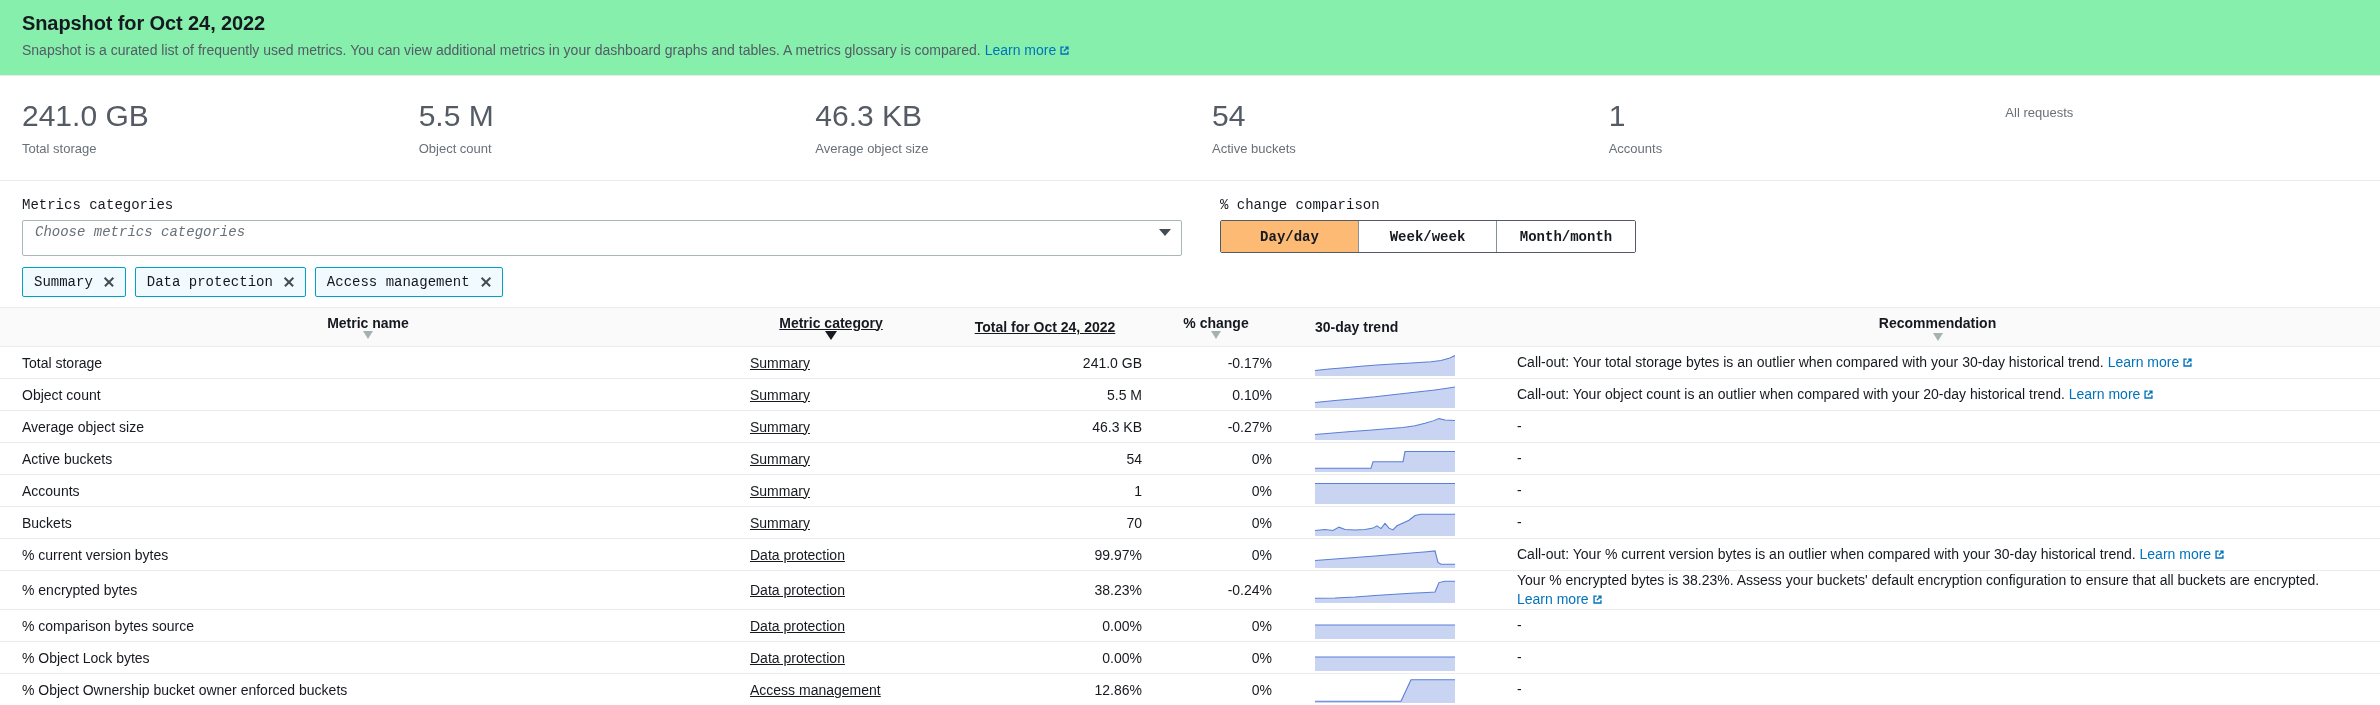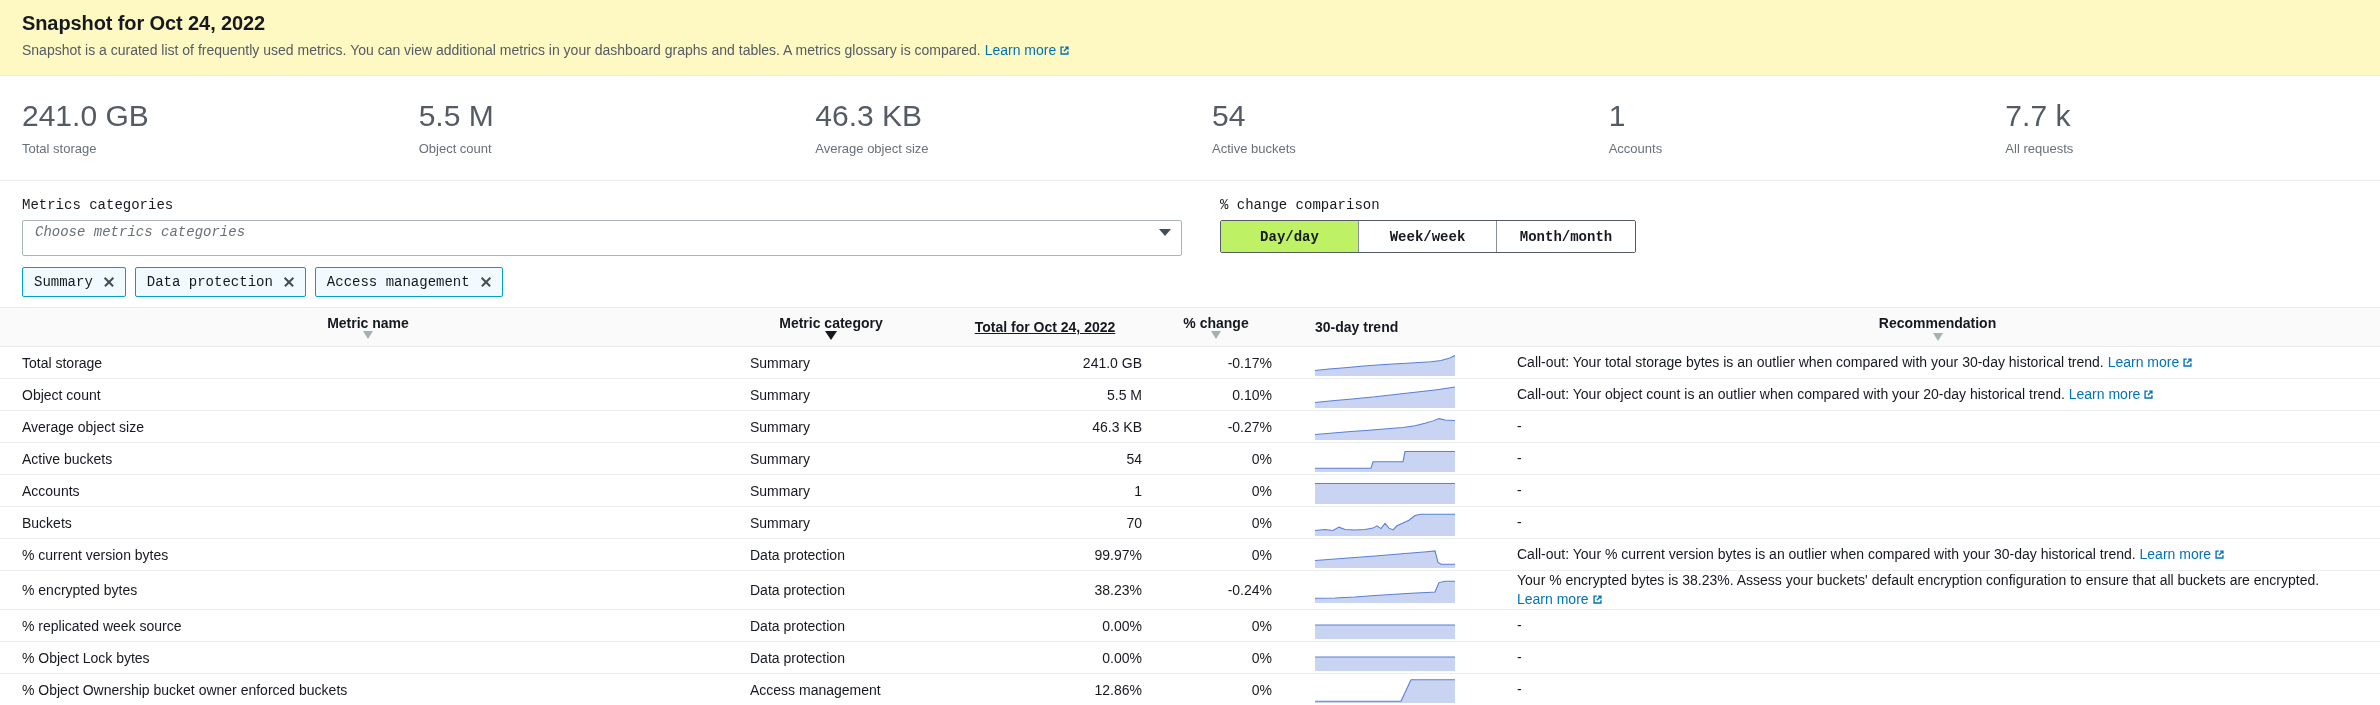--- a/index.html
+++ b/index.html
@@ -6,21 +6,21 @@
   html, body {
     width: 2380px; height: 705px;
     background: #ffffff;
     font-family: "Liberation Sans", sans-serif;
     color: #16191f;
     overflow: hidden;
   }
 
   
   .page-header {
-    background: #fef9c3;
+    background: #86efac;
     border-bottom: 1px solid #e9ebed;
     padding: 12px 22px 16px 22px;
   }
   .page-title {
     font-size: 20px;
     font-weight: bold;
     color: #16191f;
     letter-spacing: -0.1px;
   }
   .page-desc {
@@ -152,21 +152,21 @@
     min-width: 138px;
     padding: 0 14px;
     font-size: 14px;
     font-weight: bold;
     color: #16191f;
     background: #fff;
     border-right: 1px solid #879196;
     cursor: pointer;
   }
   .seg:last-child { border-right: none; }
-  .seg.active { background: #bef264; }
+  .seg.active { background: #fdba74; }
 
   
   .table { width: 100%; }
   .thead {
     display: flex;
     align-items: center;
     height: 40px;
     background: #fafafa;
     border-top: 1px solid #e9ebed;
     border-bottom: 1px solid #e9ebed;
@@ -176,21 +176,21 @@
   }
   .trow {
     display: flex;
     align-items: center;
     min-height: 32px;
     border-bottom: 1px solid #eaeded;
     font-size: 14px;
     color: #16191f;
   }
   .c-name  { width: 730px; padding-left: 22px; }
-  .c-cat   { width: 200px; padding-left: 20px; }
+  .c-cat   { width: 200px; padding-left: 20px; text-decoration: underline; }
   .c-total { width: 230px; padding-right: 18px; text-align: right; }
   .c-chg   { width: 130px; padding-right: 18px; text-align: right; }
   .c-trend { width: 205px; padding-left: 25px; }
   .c-rec   { flex: 1; padding-left: 22px; padding-right: 22px; line-height: 19px; }
 
   .thead .c-name, .thead .c-cat, .thead .c-chg, .thead .c-rec {
     display: flex; align-items: center; flex-direction: column;
   }
   .thead .c-name { justify-content: space-between; padding-right: 16px; }
   .thead .c-cat  { justify-content: space-between; padding-right: 18px; }
@@ -246,21 +246,20 @@
   </div>
   <div class="stat-cell">
     <div class="stat-value">54</div>
     <div class="stat-label">Active buckets</div>
   </div>
   <div class="stat-cell">
     <div class="stat-value">1</div>
     <div class="stat-label">Accounts</div>
   </div>
   <div class="stat-cell">
-    <div class="stat-value">7.7 k</div>
     <div class="stat-label">All requests</div>
   </div>
 </div>
 
 <div class="filters">
   <div class="filter-left">
     <div class="filter-label">Metrics categories</div>
     <div class="select-box">
       <span class="select-placeholder">Choose metrics categories</span>
       <span class="caret"></span>
@@ -427,21 +426,21 @@
             <polygon points="0,23 20,22.6 40,21.6 60,20 80,18.6 96,17.4 112,16.6 120,16.2 124,6 130,4.5 140,4.5 140,28 0,28" fill="#c8d4f2"></polygon>
             <polyline points="0,23 20,22.6 40,21.6 60,20 80,18.6 96,17.4 112,16.6 120,16.2 124,6 130,4.5 140,4.5" fill="none" stroke="#5a7fd6" stroke-width="1.1"></polyline>
           </svg>
         </div>
         <div class="c-rec"><span>Your % encrypted bytes is 38.23%. Assess your buckets' default encryption configuration to ensure that all buckets are encrypted. </span><a class="ext-link" href="#"><span>Learn more</span><span class="ext-icon"><svg viewBox="0 0 16 16" width="11" height="11">
                 <path d="M2 2h5v2H4v8h8V9h2v5H2V2z" fill="#0073bb"></path>
                 <path d="M9 2h5v5h-2V5.4L7.7 9.7 6.3 8.3 10.6 4H9V2z" fill="#0073bb"></path>
               </svg></span></a></div>
       </div>
       <div class="trow">
-        <div class="c-name">% replicated week source</div>
+        <div class="c-name">% comparison bytes source</div>
         <div class="c-cat">Data protection</div>
         <div class="c-total">0.00%</div>
         <div class="c-chg">0%</div>
         <div class="c-trend">
           <svg class="spark" viewBox="0 0 140 28" preserveAspectRatio="none">
             <polygon points="0,13 35,13 70,13 105,13 140,13 140,28 0,28" fill="#c8d4f2"></polygon>
             <polyline points="0,13 35,13 70,13 105,13 140,13" fill="none" stroke="#5a7fd6" stroke-width="1.1"></polyline>
           </svg>
         </div>
         <div class="c-rec"><span class="rec-dash">-</span></div>

